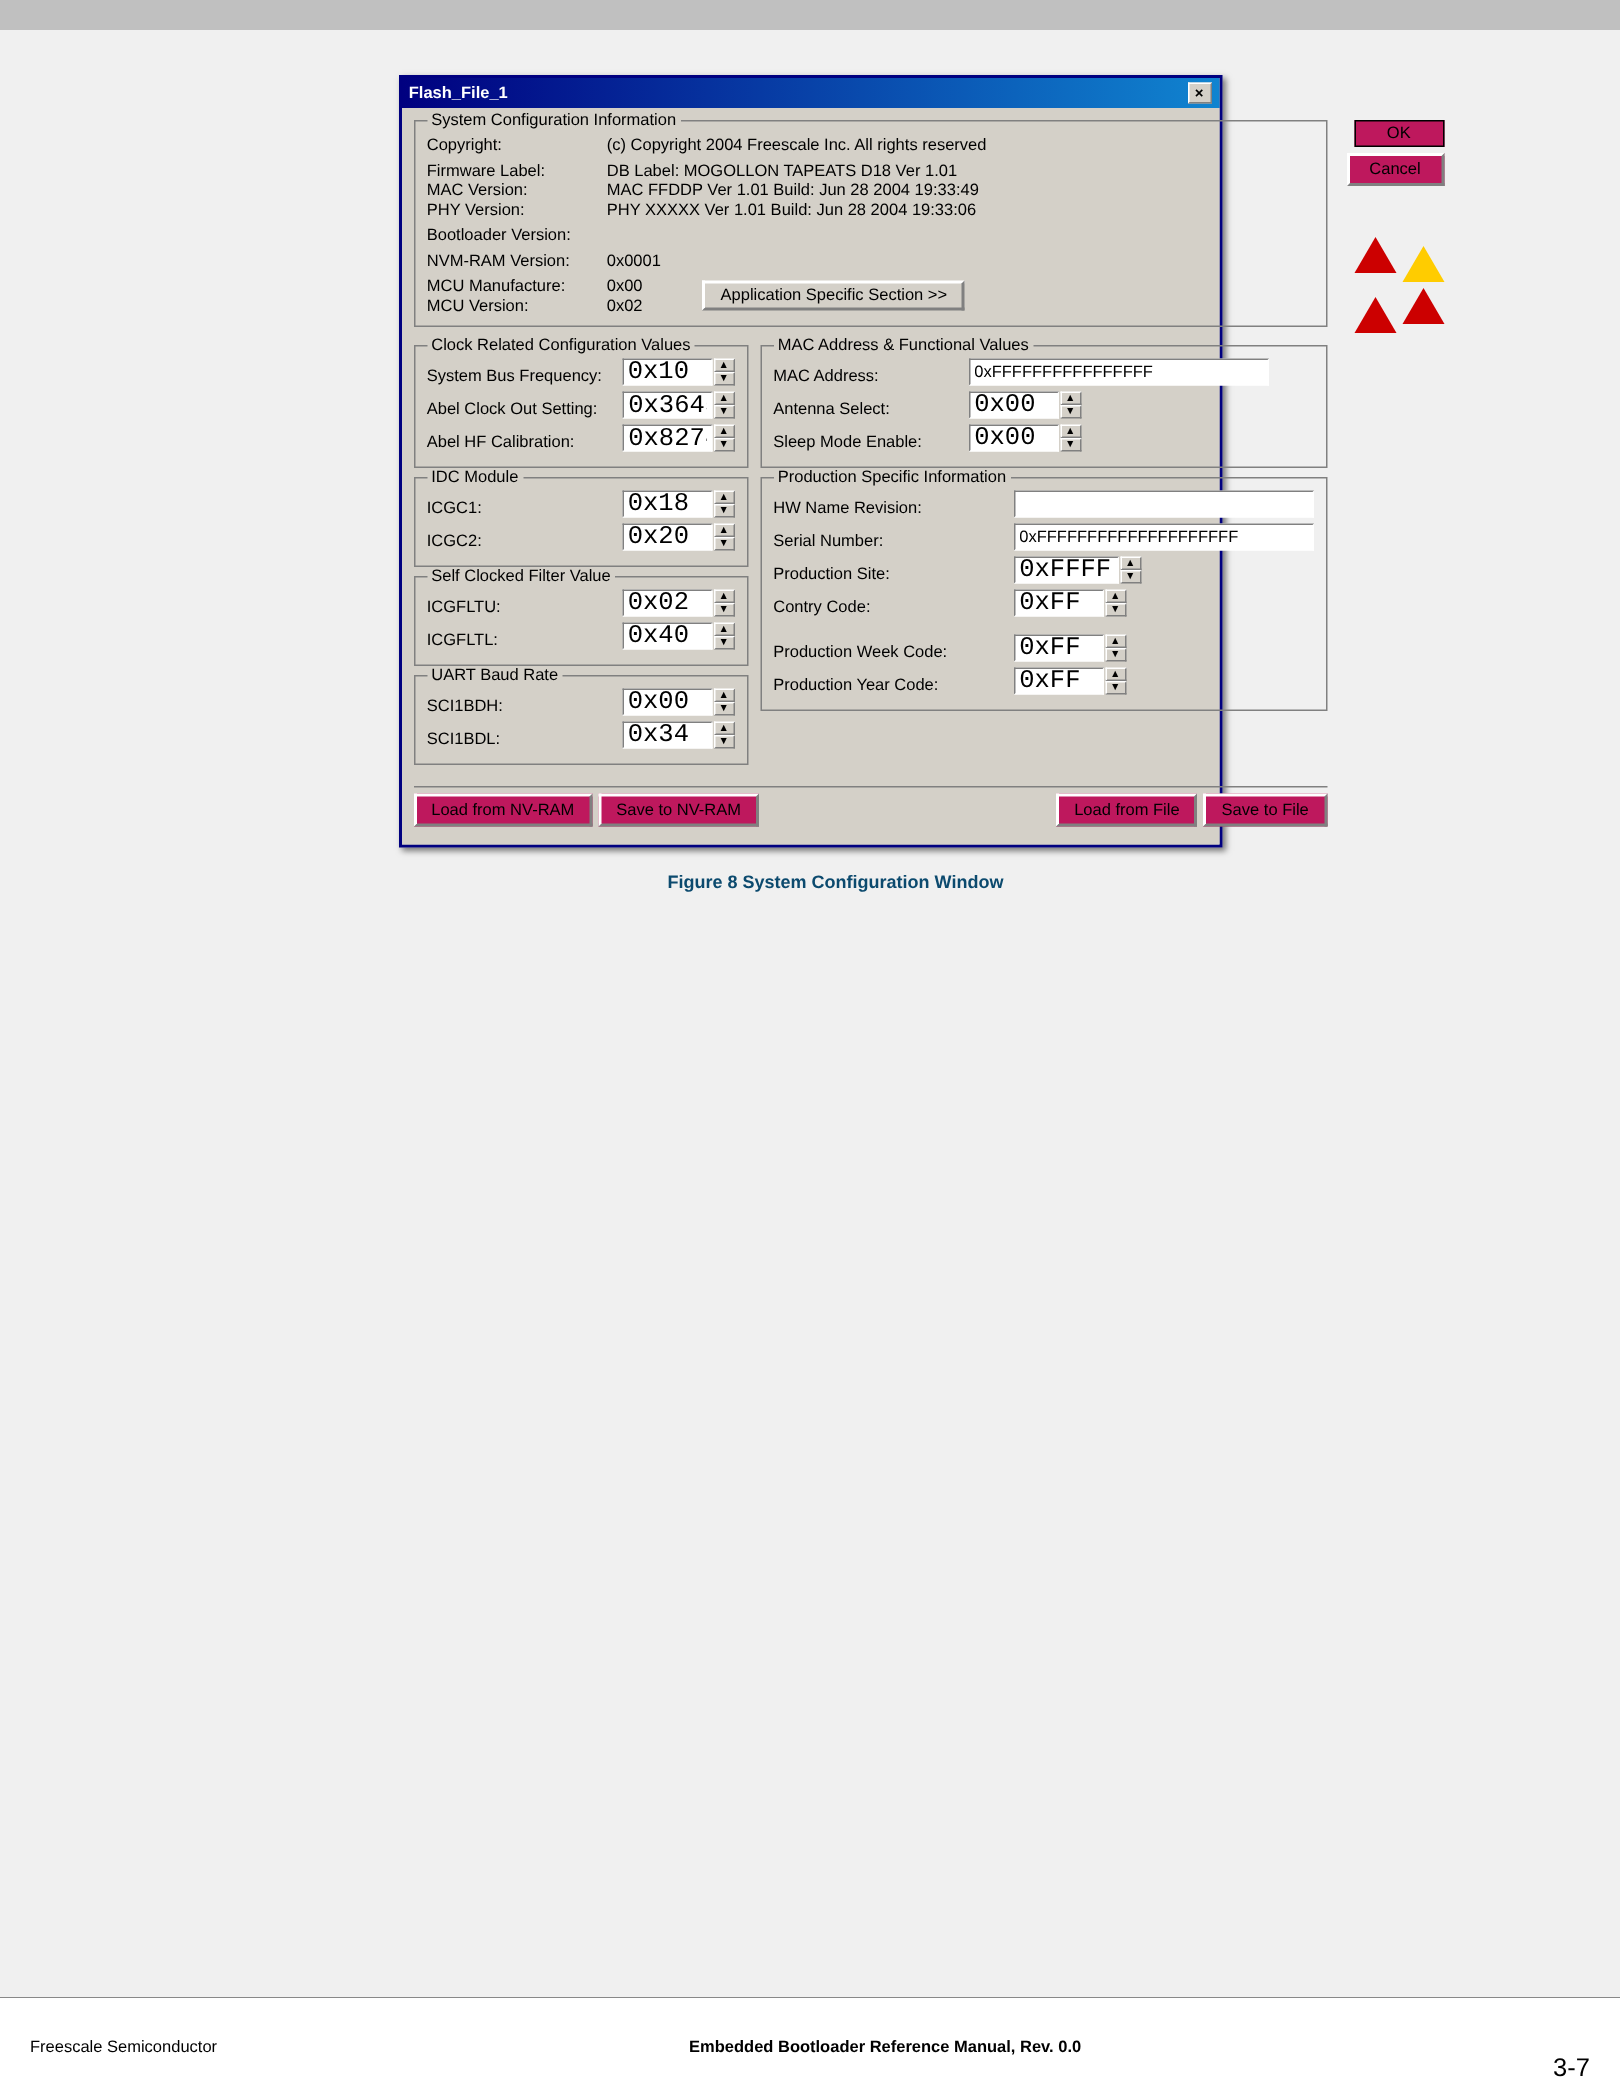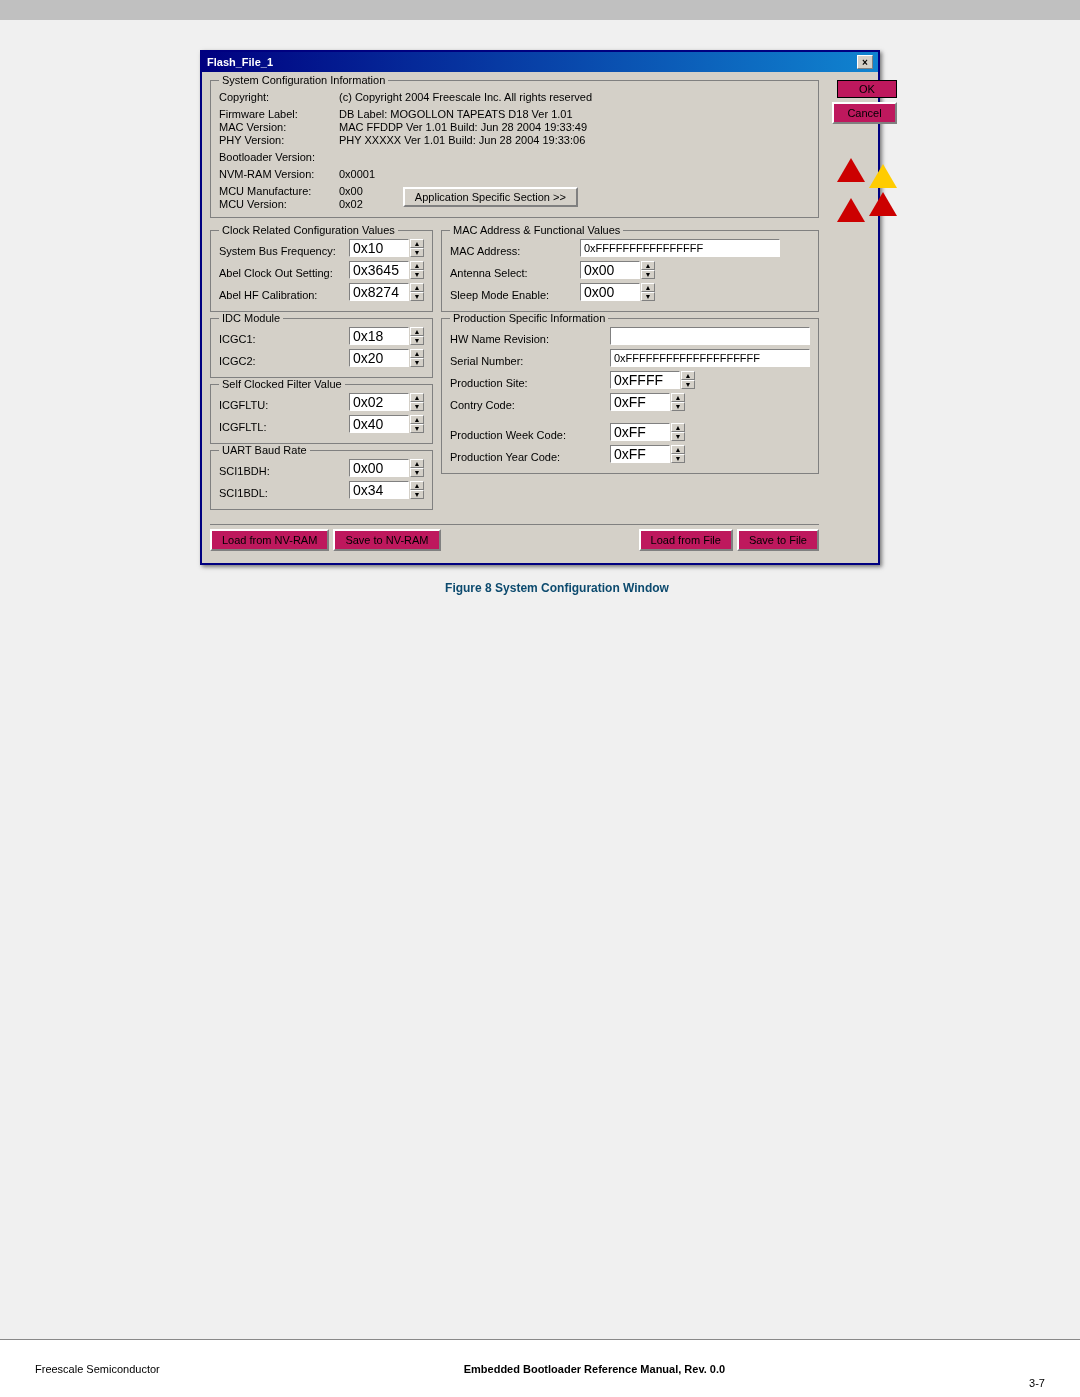--- a/index.html
+++ b/index.html
@@ -127,23 +127,24 @@
     
     .spinner-wrap {
       display: flex;
       align-items: center;
     }
     .spinner-input {
       background: #ffffff;
       border: 1px solid;
       border-color: #808080 #ffffff #ffffff #808080;
       padding: 1px 3px;
-      font-size: 14px;
+      font-size: 17px;
       height: 18px;
       width: 60px;
+      font-family: Liberation Mono, monospace;
     }
     .spinner-btns {
       display: flex;
       flex-direction: column;
       margin-left: 1px;
     }
     .spinner-btn {
       background: #d4d0c8;
       border: 1px solid;
       border-color: #ffffff #808080 #808080 #ffffff;
@@ -244,21 +245,21 @@
       flex-direction: column;
       align-items: center;
       padding: 30px 20px 60px 20px;
     }
   </style>
 </head>
 <body>
 
 <div class="page-bg">
 
-  <div class="window" style="width:680px;">
+  <div class="window" style="width:549px;">
 
     <div class="window-titlebar">
       <span class="window-title-text">Flash_File_1</span>
       <div class="window-close-btn">×</div>
     </div>
 
     <div class="window-body">
       <div class="window-main">
 
         <div class="sysinfo-group">
@@ -551,17 +552,17 @@
 
     </div>
   </div>
 
   <div class="figure-caption">Figure 8 System Configuration Window</div>
 
   <div style="flex:1; min-height: 300px;"></div>
 
 </div>
 
-<div style="width:1080px; background:#ffffff; border-top:1px solid #888; display:flex; align-items:center; justify-content:space-between; padding:8px 35px; position:fixed; bottom:0; left:50%; transform:translateX(-50%);">
+<div style="width:1080px; background:#ffffff; border-top:1px solid #888; display:flex; align-items:center; justify-content:space-between; padding:8px 20px; position:fixed; bottom:0; left:50%; transform:translateX(-50%);">
   <span style="font-size:11px;">Freescale Semiconductor</span>
   <span style="font-size:11px; font-weight:bold;">Embedded Bootloader Reference Manual, Rev. 0.0</span>
-  <span style="font-size:11px;margin-top:29px;">3-7</span>
+  <span style="font-size:17px;margin-top:29px;">3-7</span>
 </div>
 
 </body></html>

